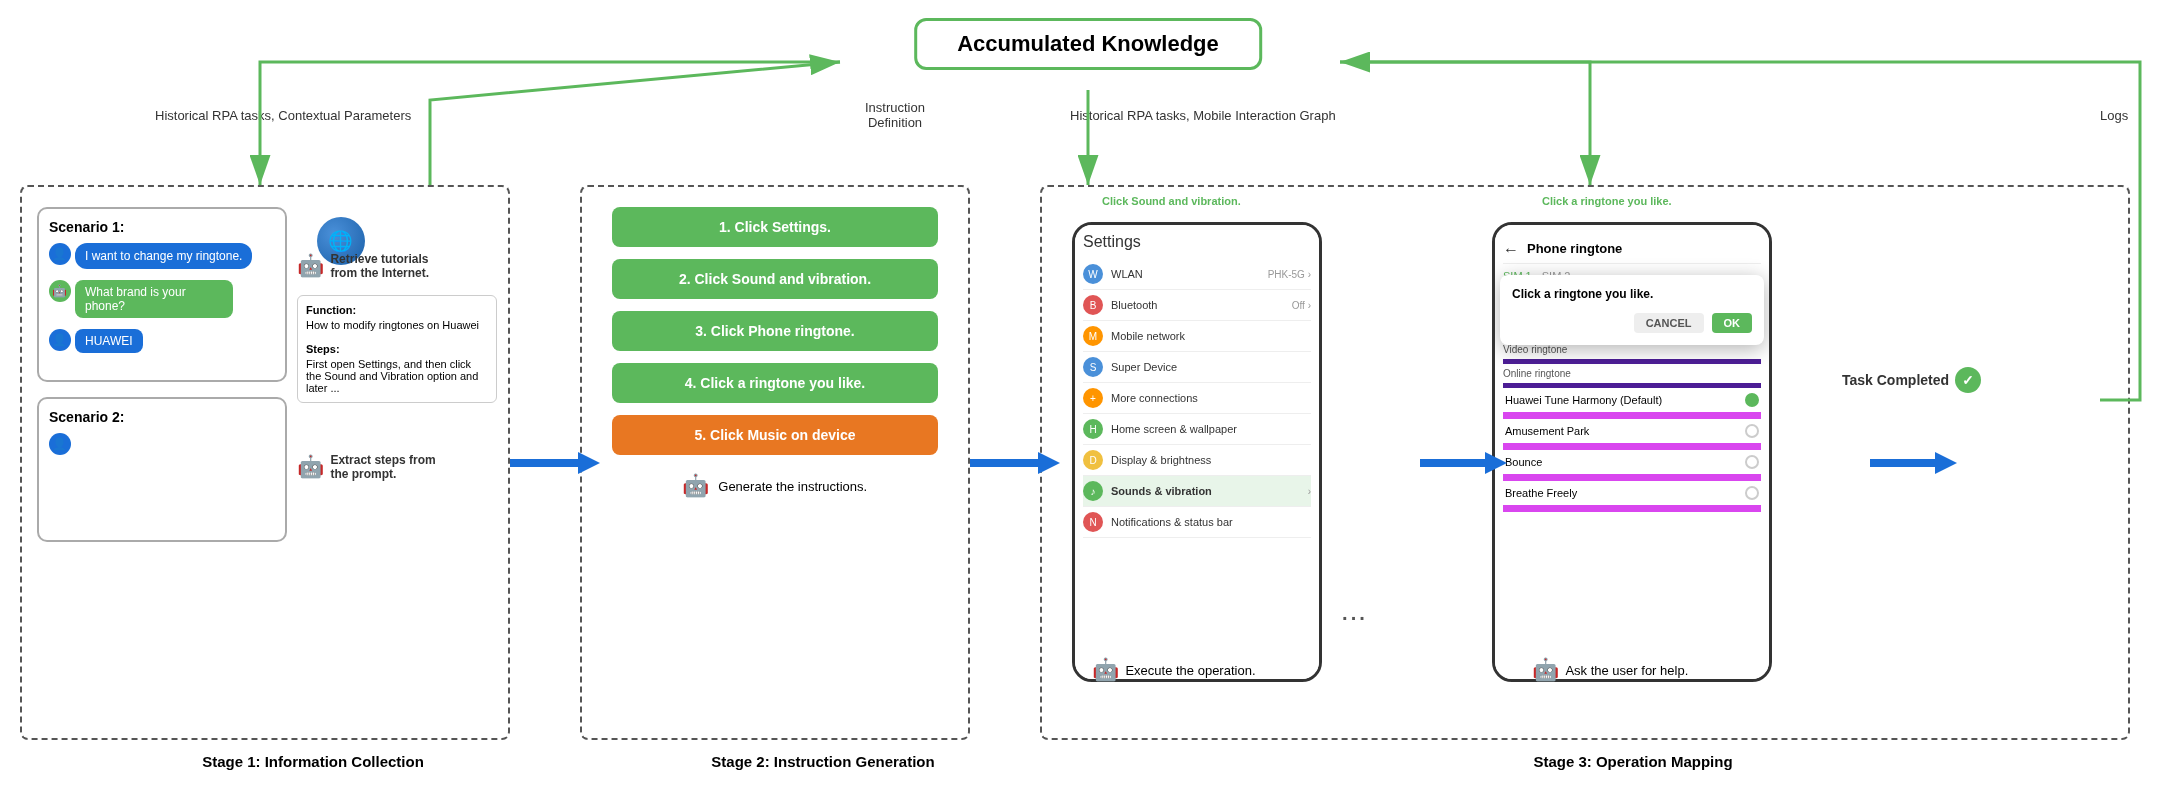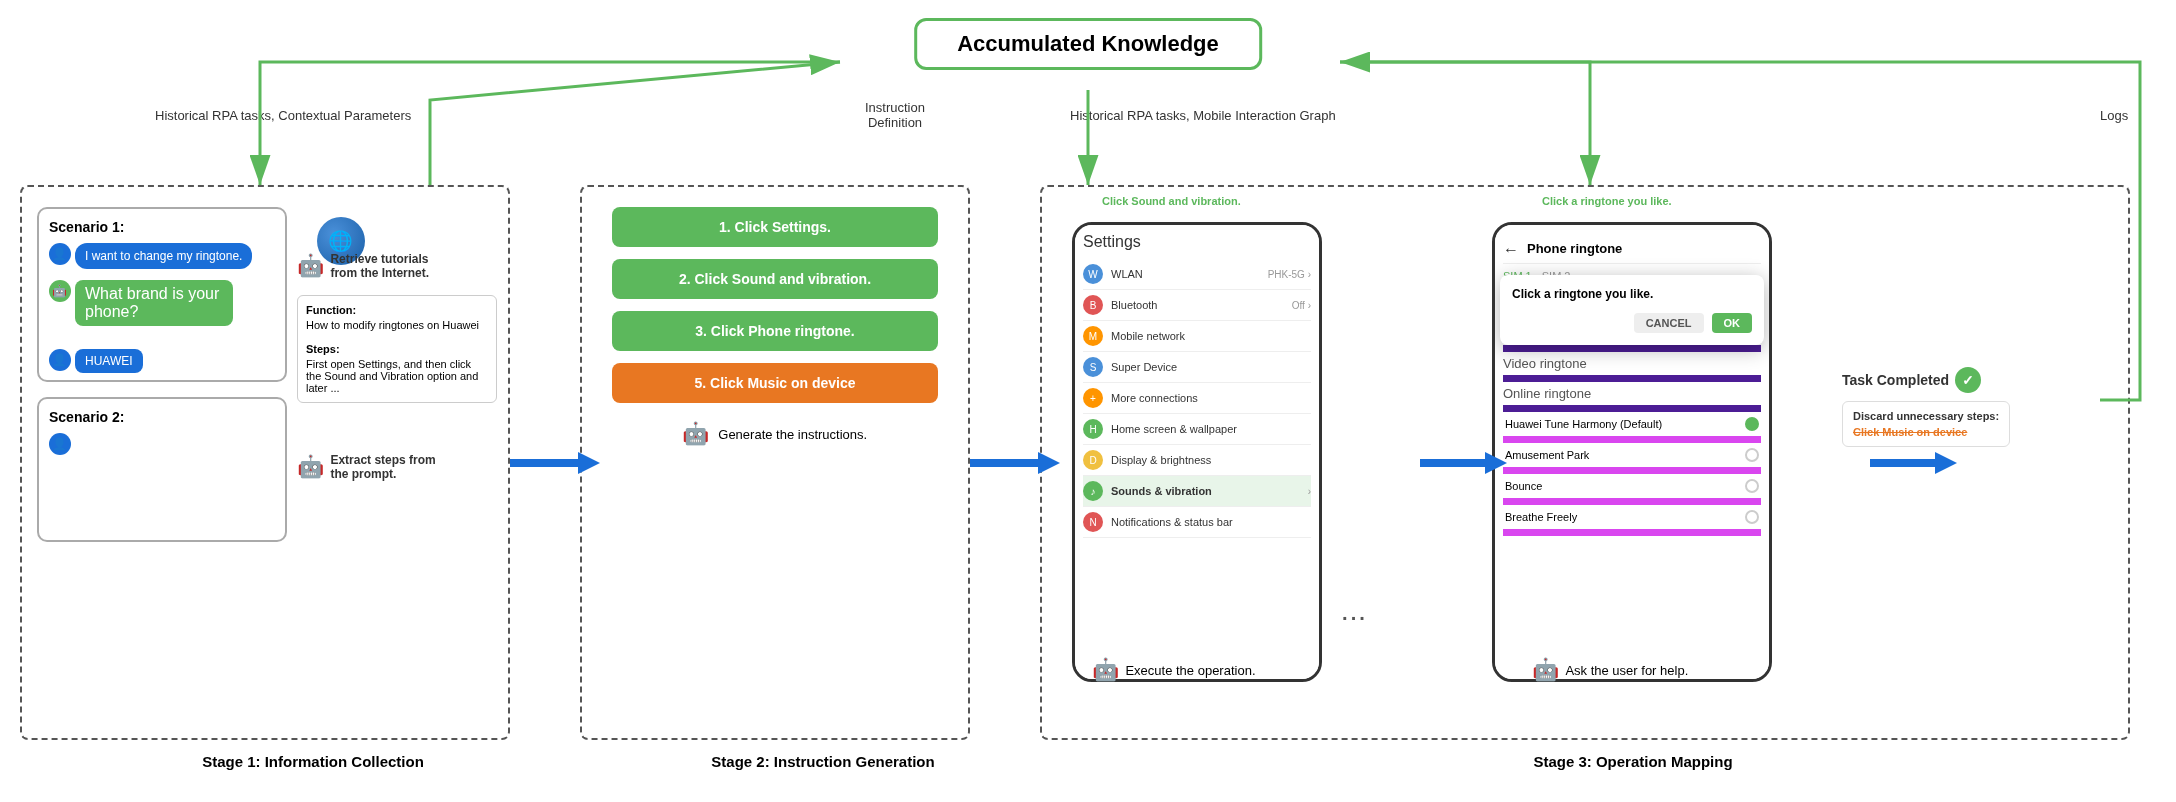--- a/index.html
+++ b/index.html
@@ -99,22 +99,22 @@
       padding: 6px 10px;
       margin-bottom: 6px;
       font-size: 12px;
       max-width: 85%;
     }
     .chat-bubble-green {
       background: #5cb85c;
       color: #fff;
       border-radius: 8px;
       padding: 5px 10px;
-      margin-bottom: 18px;
-      font-size: 16px;
+      margin-bottom: 6px;
+      font-size: 12px;
       max-width: 70%;
     }
     .chat-bubble-blue2 {
       background: #1a6ed8;
       color: #fff;
       border-radius: 8px;
       padding: 5px 10px;
       font-size: 12px;
       max-width: 60%;
     }
@@ -266,21 +266,21 @@
       align-items: center;
       padding: 6px 0;
       border-bottom: 1px solid #eee;
       margin-bottom: 6px;
     }
     .back-arrow { font-size: 16px; color: #333; margin-right: 8px; }
     .ringtone-title { font-size: 13px; font-weight: bold; }
     .sim-tabs { display: flex; gap: 10px; margin-bottom: 8px; }
     .sim-tab { font-size: 11px; color: #999; }
     .sim-tab.active { color: #5cb85c; border-bottom: 2px solid #5cb85c; }
-    .ringtone-row { display: flex; justify-content: space-between; padding: 4px 0; font-size: 13px; border-bottom: 7px solid #4c1d95; }
+    .ringtone-row { display: flex; justify-content: space-between; padding: 4px 0; font-size: 10px; border-bottom: 5px solid #4c1d95; }
     .ringtone-label { color: #555; }
     .ringtone-value { color: #999; }
 
     .ringtone-option {
       display: flex;
       align-items: center;
       justify-content: space-between;
       padding: 5px 2px;
       font-size: 11px;
       border-bottom: 7px solid #d946ef;
@@ -487,20 +487,21 @@
 </div>
 
 <div class="stage-box" id="stage2">
   <span class="stage-label">Stage 2: Instruction Generation</span>
 
   <div id="instr-list">
 
     <button class="instr-btn instr-btn-green">1. Click Settings.</button>
     <button class="instr-btn instr-btn-green">2. Click Sound and vibration.</button>
     <button class="instr-btn instr-btn-green">3. Click Phone ringtone.</button>
+    <button class="instr-btn instr-btn-green">4. Click a ringtone you like.</button>
     <button class="instr-btn instr-btn-orange">5. Click Music on device</button>
 
     <div class="gen-robot">
       <span style="font-size:22px;">🤖</span>
       <span>Generate the instructions.</span>
     </div>
   </div>
 </div>
 
 <div class="stage-box" id="stage3">
@@ -628,19 +629,15 @@
   <div style="position:absolute; bottom:55px; left:490px; display:flex; align-items:center; gap:6px;">
     <span style="font-size:22px;">🤖</span>
     <span>Ask the user for help.</span>
   </div>
 
   <div class="task-box" style="top:180px; left:800px;">
     <div class="task-completed">
       <span>Task Completed</span>
       <div class="check-icon">✓</div>
     </div>
-    <div class="discard-box">
-      <div class="discard-title">Discard unnecessary steps:</div>
-      <div class="discard-step">Click Music on device</div>
-    </div>
   </div>
 
 </div>
 
 </body></html>

